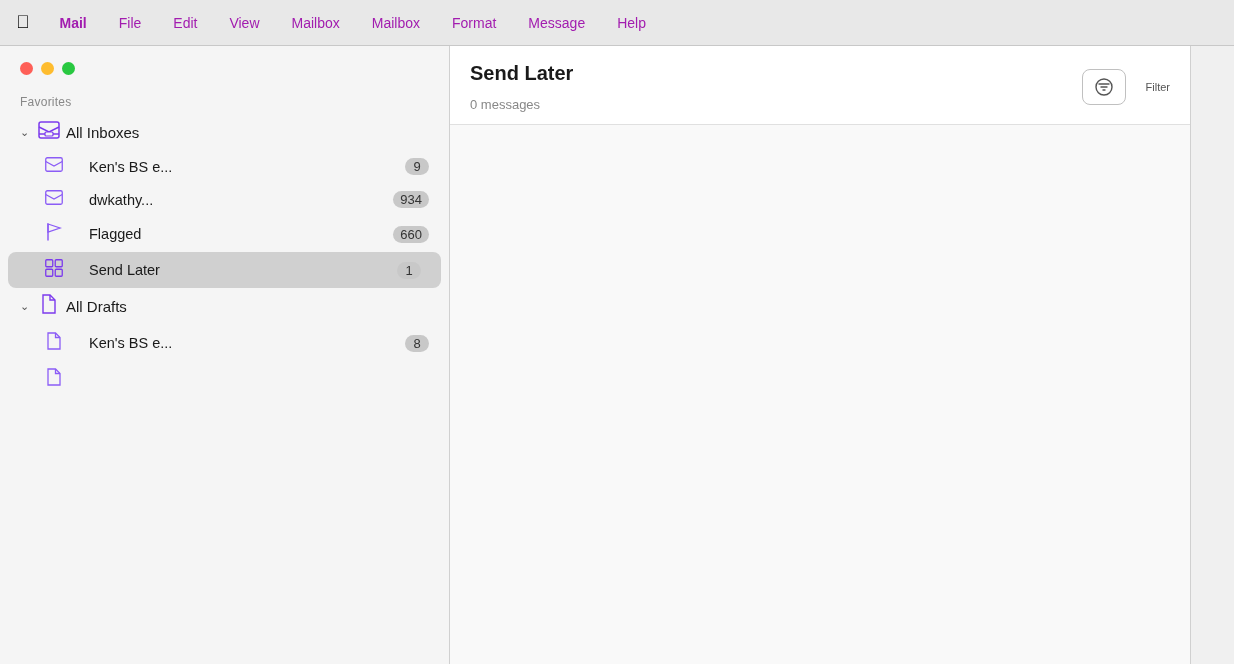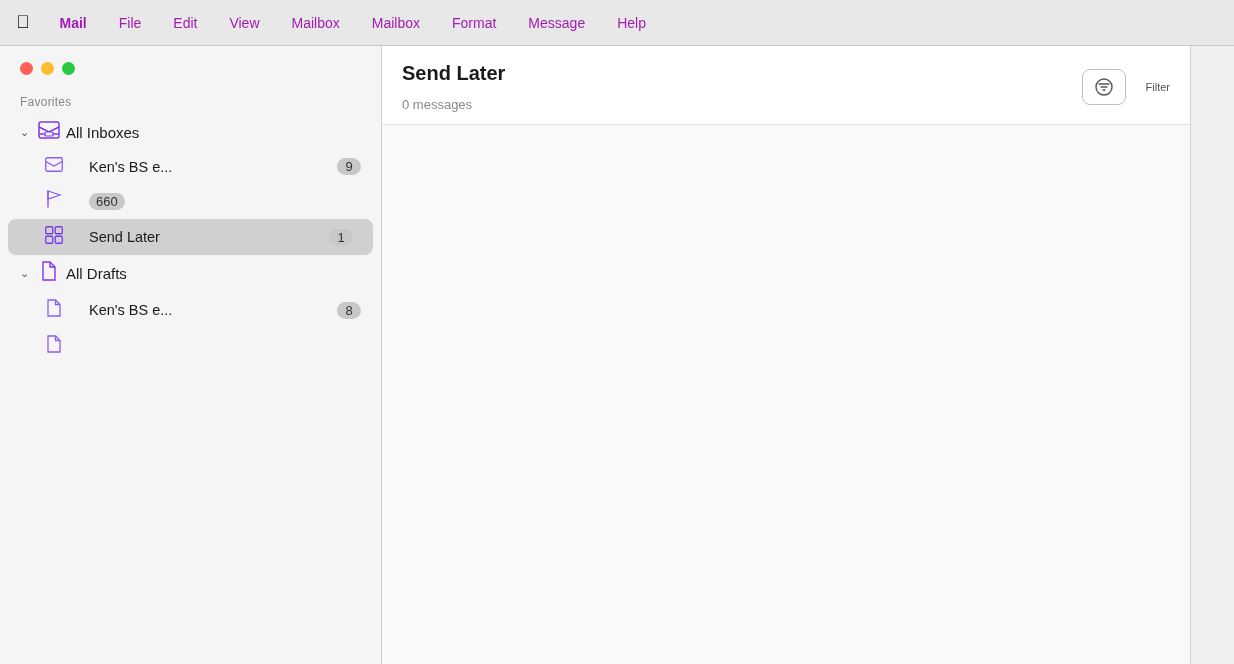--- a/index.html
+++ b/index.html
@@ -46,21 +46,21 @@
 
     
     .main-container {
       display: flex;
       flex: 1;
       overflow: hidden;
     }
 
     
     .sidebar {
-      width: 382px;
+      width: 450px;
       background: #f5f5f5;
       border-right: 1px solid #d0d0d0;
       display: flex;
       flex-direction: column;
       overflow: hidden;
       flex-shrink: 0;
     }
 
     
     .traffic-lights {
@@ -289,28 +289,39 @@
         <span class="sidebar-item-icon">
           <svg width="18" height="15" viewBox="0 0 18 15" fill="none">
             <rect x="0.75" y="0.75" width="16.5" height="13.5" rx="1.5" stroke="#8b5cf6" stroke-width="1.3" fill="none"></rect>
             <path d="M0.75 4.5 L9 9 L17.25 4.5" stroke="#8b5cf6" stroke-width="1.3" fill="none"></path>
           </svg>
         </span>
         <span class="sidebar-item-label">Ken's BS e...</span>
         <span class="badge">9</span>
       </div>
 
+      <div class="sidebar-item">
+        <span class="sidebar-item-icon">
+          <svg width="18" height="15" viewBox="0 0 18 15" fill="none">
+            <rect x="0.75" y="0.75" width="16.5" height="13.5" rx="1.5" stroke="#8b5cf6" stroke-width="1.3" fill="none"></rect>
+            <path d="M0.75 4.5 L9 9 L17.25 4.5" stroke="#8b5cf6" stroke-width="1.3" fill="none"></path>
+          </svg>
+        </span>
+        <span class="sidebar-item-label">dwkathy...</span>
+        <span class="badge">934</span>
+      </div>
 
       <div class="sidebar-item">
         <span class="sidebar-item-icon flag">
           <svg width="16" height="18" viewBox="0 0 16 18" fill="none">
             <path d="M2 1 L2 17" stroke="#8b5cf6" stroke-width="1.5" stroke-linecap="round"></path>
             <path d="M2 1 L14 5 L2 9 Z" stroke="#8b5cf6" stroke-width="1.3" fill="none"></path>
           </svg>
         </span>
+        <span class="sidebar-item-label">Flagged</span>
         <span class="badge">660</span>
       </div>
 
       <div class="sidebar-item selected">
         <span class="sidebar-item-icon grid">
           <svg width="18" height="18" viewBox="0 0 18 18" fill="none">
             <rect x="0.75" y="0.75" width="7" height="7" rx="1" stroke="#7c3aed" stroke-width="1.3" fill="none"></rect>
             <rect x="10.25" y="0.75" width="7" height="7" rx="1" stroke="#7c3aed" stroke-width="1.3" fill="none"></rect>
             <rect x="0.75" y="10.25" width="7" height="7" rx="1" stroke="#7c3aed" stroke-width="1.3" fill="none"></rect>
             <rect x="10.25" y="10.25" width="7" height="7" rx="1" stroke="#7c3aed" stroke-width="1.3" fill="none"></rect>

